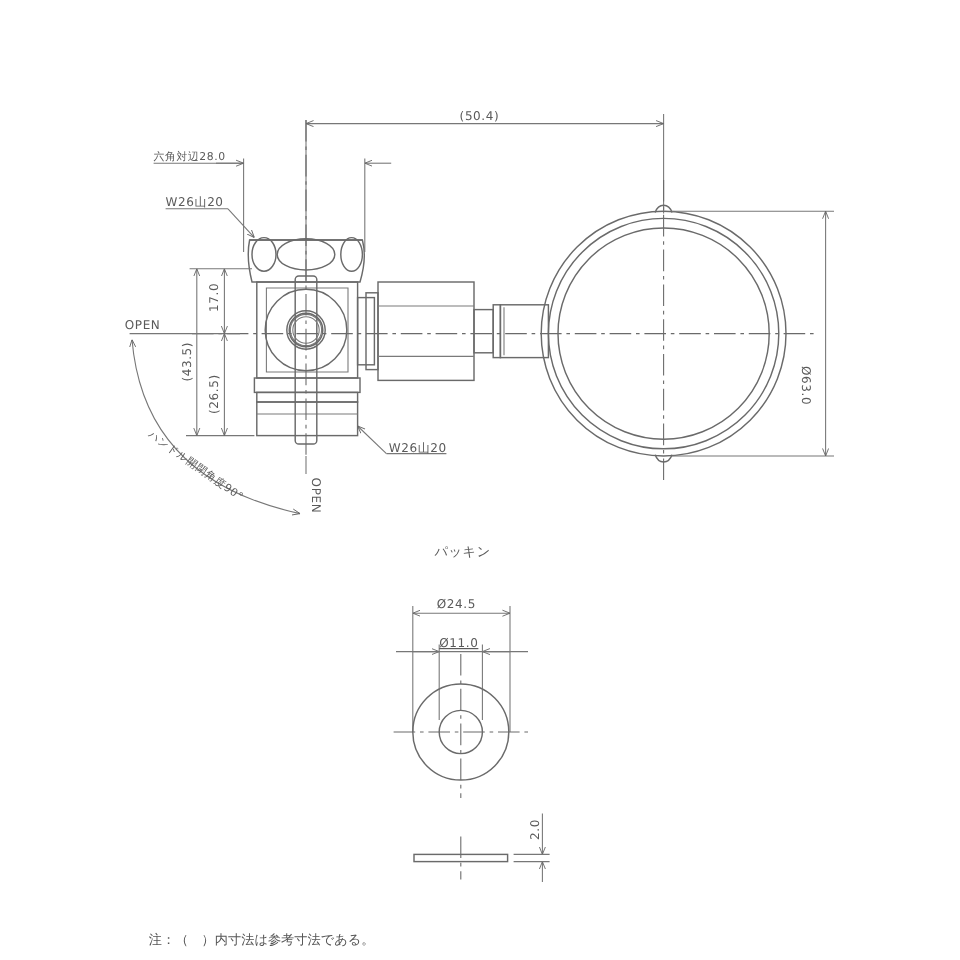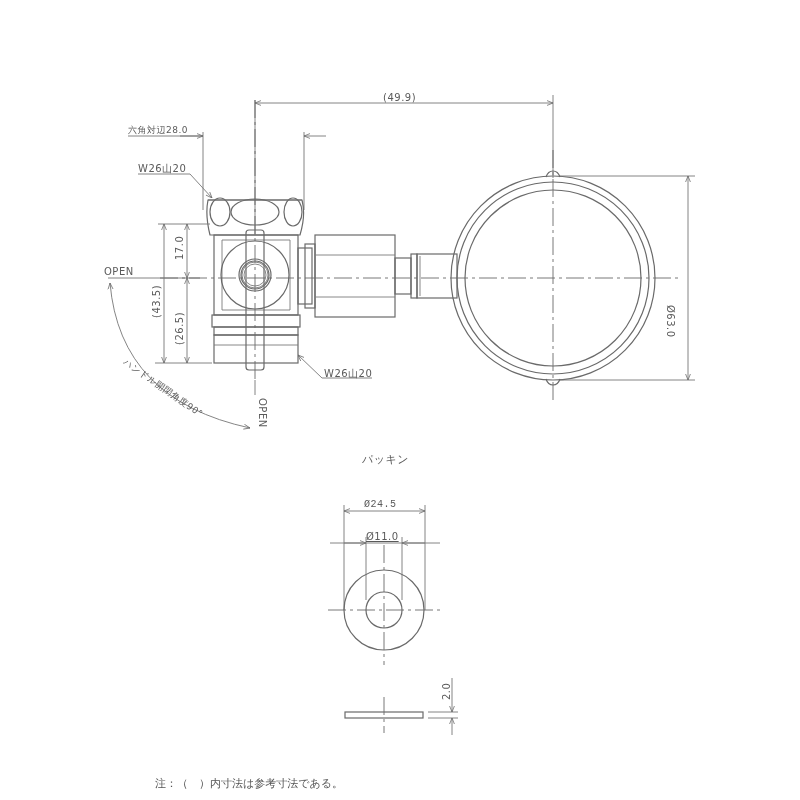--- a/index.html
+++ b/index.html
@@ -8,21 +8,21 @@
     svg { position: absolute; left: 0; top: 0; }
     .ln { stroke: #6a6a6a; stroke-width: 1.2; fill: none; }
     .thin { stroke: #7a7a7a; stroke-width: 0.9; fill: none; }
     .cl { stroke: #6a6a6a; stroke-width: 0.9; fill: none; stroke-dasharray: 18 4 3 4; }
     .dim { stroke: #777; stroke-width: 0.9; fill: none; }
     .lbl { position: absolute; font-size: 10px; color: #5a5a5a; white-space: nowrap;
            font-family: "DejaVu Sans", sans-serif; letter-spacing: 0.5px; }
     .lbl.small { font-size: 9px; }
     .vert { transform-origin: left top; }
     .note { position: absolute; font-size: 11px; color: #555; white-space: nowrap;
-            font-family: Liberation Sans, sans-serif; margin-left: 31px; }
+            font-family: Liberation Sans, sans-serif; }
   </style>
 </head>
 <body>
 
 <svg width="800" height="800" viewBox="0 0 800 800">
   <defs>
     <marker id="arr" viewBox="0 0 10 10" refX="10" refY="5" markerWidth="7" markerHeight="7" orient="auto-start-reverse">
       <path d="M0,1 L10,5 L0,9" fill="none" stroke="#666" stroke-width="1.2"></path>
     </marker>
   </defs>
@@ -135,31 +135,31 @@
   <g>
     <rect class="ln" x="345" y="712" width="78" height="6"></rect>
     <line class="cl" x1="384" y1="697" x2="384" y2="733"></line>
     <line class="dim" x1="428" y1="712" x2="458" y2="712"></line>
     <line class="dim" x1="428" y1="718" x2="458" y2="718"></line>
     <line class="dim" x1="452" y1="678" x2="452" y2="712" marker-end="url(#arr)"></line>
     <line class="dim" x1="452" y1="735" x2="452" y2="718" marker-end="url(#arr)"></line>
   </g>
 </svg>
 
-<span class="lbl" style="left:383px; top:92px;">(49.9)</span>
+<span class="lbl" style="left:383px; top:92px;">(50.4)</span>
 <span class="lbl small" style="left:128px; top:124px;text-align:center;">六角対辺28.0</span>
 <span class="lbl" style="left:138px; top:162px;">W26山20</span>
 <span class="lbl" style="left:104px; top:266px;">OPEN</span>
 <span class="lbl" style="left:324px; top:367px;">W26山20</span>
 
 <span class="lbl vert" style="left:174px; top:260px; transform:rotate(-90deg);">17.0</span>
 <span class="lbl vert" style="left:151px; top:318px; transform:rotate(-90deg);">(43.5)</span>
 <span class="lbl vert" style="left:174px; top:345px; transform:rotate(-90deg);">(26.5)</span>
 <span class="lbl vert" style="left:676px; top:305px; transform:rotate(90deg);">Ø63.0</span>
 <span class="lbl vert" style="left:268px; top:398px; transform:rotate(90deg);">OPEN</span>
 <span class="lbl small" style="left:128px; top:356px; transform:rotate(35deg); transform-origin:left top;">ハンドル開閉角度90°</span>
 
 <span class="lbl" style="left:362px; top:452px; font-size:11px;text-align:center;">パッキン</span>
-<span class="lbl" style="left:364px; top:499px;font-family:Liberation Mono, monospace;">Ø24.5</span>
+<span class="lbl" style="left:364px; top:499px;">Ø24.5</span>
 <span class="lbl" style="left:366px; top:531px;text-decoration:underline;">Ø11.0</span>
 <span class="lbl vert" style="left:441px; top:700px; transform:rotate(-90deg);">2.0</span>
 
 <span class="note" style="left:124px; top:776px;">注：（　）内寸法は参考寸法である。</span>
 
 </body></html>

